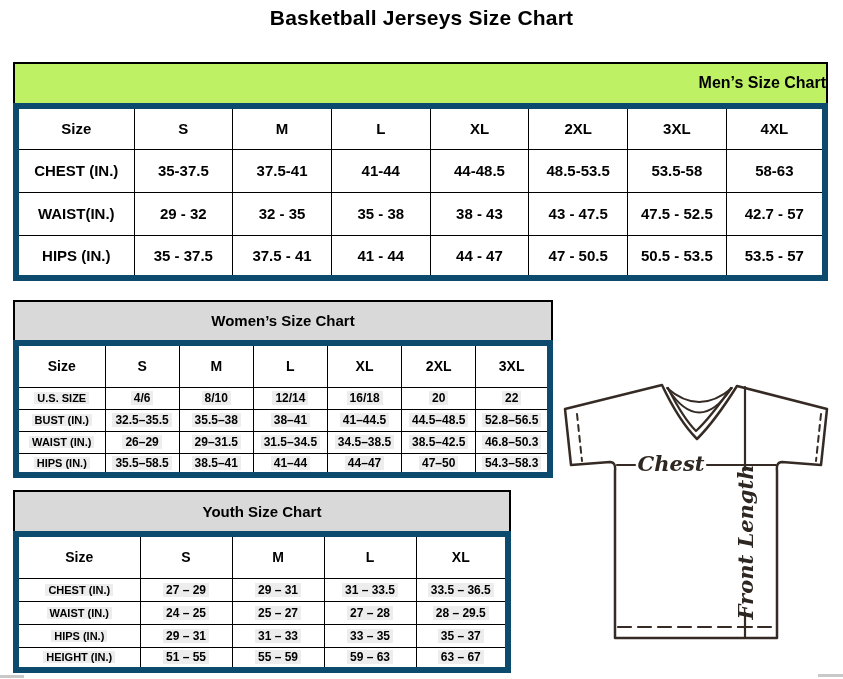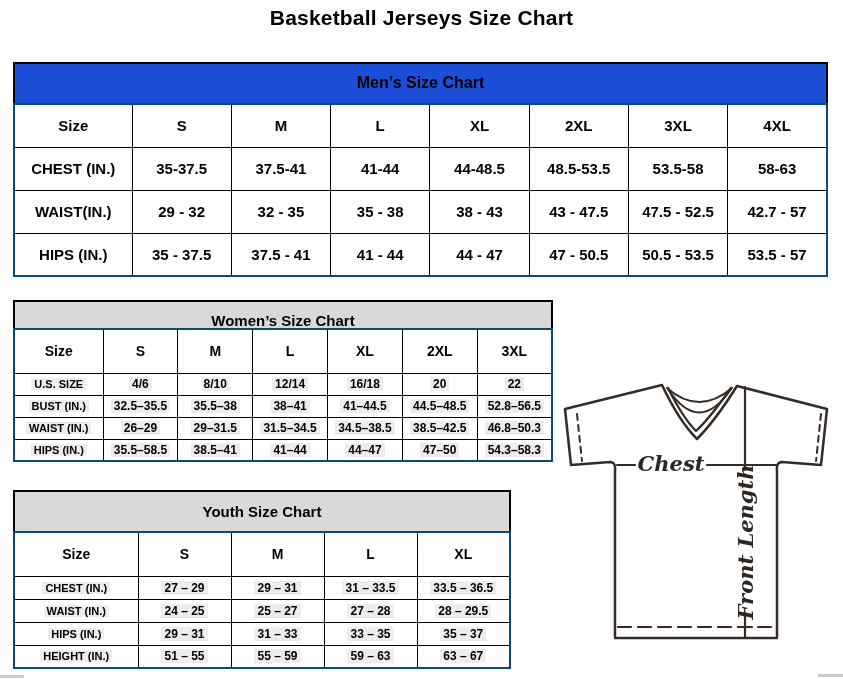--- a/index.html
+++ b/index.html
@@ -24,41 +24,41 @@
     background: #d9d9d9;
     border: 2px solid #000;
     border-bottom: none;
     font-weight: bold;
     text-align: center;
   }
   .size-table table {
     width: 100%;
     border-collapse: collapse;
     table-layout: fixed;
-    border: 2px solid #0c4a6e;
+    border: 6px solid #0c4a6e;
     padding-left: 28px;
   }
   .size-table th, .size-table td {
     border: 1px solid #000;
     text-align: center;
     font-weight: bold;
     vertical-align: middle;
     padding: 0;
     overflow: hidden;
     white-space: nowrap;
   }
   
   #men { left: 13px; top: 62px; width: 815px; }
   #men .tbl-title { height: 41px; line-height: 38px; font-size: 16px; }
   #men th { height: 43px; font-size: 15px; }
   #men td { height: 43px; font-size: 15px; }
   #men th:first-child { width: 118px; }
   
   #women { left: 13px; top: 300px; width: 540px; }
-  #women .tbl-title { height: 28px; line-height: 38px; font-size: 15px; }
+  #women .tbl-title { height: 40px; line-height: 38px; font-size: 15px; }
   #women th { height: 44px; font-size: 14px; }
   #women td { height: 22px; font-size: 12px; }
   #women td.rowlabel { font-size: 11px; }
   #women th:first-child { width: 89px; }
   
   #youth { left: 13px; top: 490px; width: 498px; border-radius: 23px; }
   #youth .tbl-title { height: 41px; line-height: 39px; font-size: 15px; }
   #youth th { height: 44px; font-size: 14px; }
   #youth td { height: 23px; font-size: 12px; }
   #youth td.rowlabel { font-size: 11px; }
@@ -88,21 +88,21 @@
   .corner-fragment { position: absolute; background: #c9c9c9; }
   #frag-left  { left: 0px;   top: 675px; width: 24px; height: 3px; }
   #frag-right { left: 818px; top: 674px; width: 25px; height: 3px; }
 </style>
 </head>
 <body>
 
 <h1 class="page-title">Basketball Jerseys Size Chart</h1>
 
 <div id="men" class="size-table">
-    <div class="tbl-title" style="background: #1d4ed8;">Men’s Size Chart</div>
+    <div class="tbl-title" style="background: #bef264; text-align: right;">Men’s Size Chart</div>
     <table>
       <tbody>
         <tr>
           <th>Size</th>
           <th>S</th>
           <th>M</th>
           <th>L</th>
           <th>XL</th>
           <th>2XL</th>
           <th>3XL</th>

